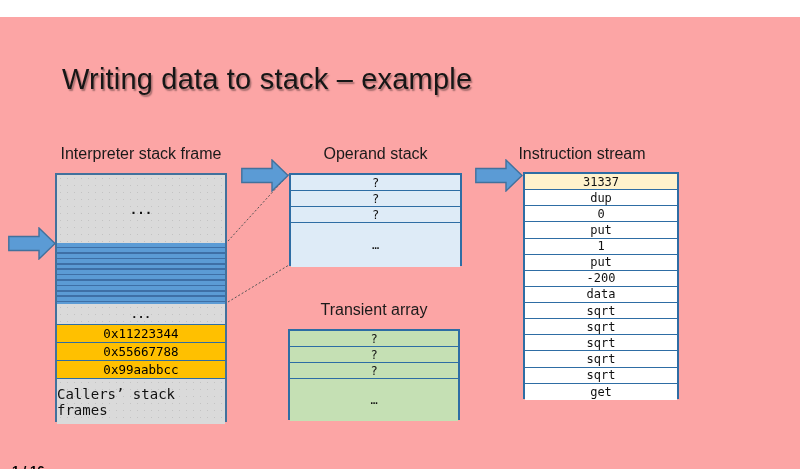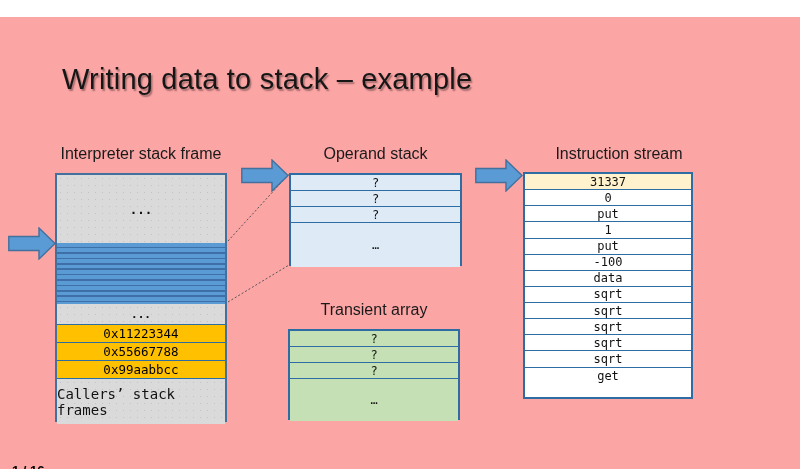--- a/index.html
+++ b/index.html
@@ -60,37 +60,37 @@
   .cell.tall{display:flex;align-items:center;justify-content:center;}
   .blue-cells .cell{background:#deebf7;}
   .green-cells .cell{background:#c5e0b4;}
   .instr-cells .cell{background:#ffffff;height:16.14px;}
   .instr-cells .cell.highlight{background:#fff2cc;}
 
   .operand-table{left:289px;top:156px;width:173px;height:93px;}
   .operand-table .cell.tall{height:44px;}
   .transient-table{left:288px;top:312px;width:172px;height:91px;}
   .transient-table .cell.tall{height:42px;}
-  .instr-table{left:523px;top:155px;width:170px;height:227px;}
+  .instr-table{left:523px;top:155px;width:156px;height:227px;}
 
   
   .arrow{position:absolute;width:48px;height:33px;}
   .overlay{position:absolute;left:0;top:0;pointer-events:none;}
 </style>
 </head>
 <body>
 
 <div class="canvas">
 
   <div class="slide-title">Writing data to stack – example</div>
 
   <div class="col-label" style="left:55px;top:128px;width:172px;">Interpreter stack frame</div>
   <div class="col-label" style="left:288px;top:284px;width:172px;">Transient array</div>
   <div class="col-label" style="left:289px;top:128px;width:173px;">Operand stack</div>
-  <div class="col-label" style="left:534px;top:128px;width:170px;">Instruction stream</div>
+  <div class="col-label" style="left:497px;top:128px;width:170px;">Instruction stream</div>
 
   <svg class="overlay" width="800" height="469">
     <line x1="228" y1="224" x2="289" y2="157" stroke="#555" stroke-width="1" stroke-dasharray="2,2"></line>
     <line x1="228" y1="285" x2="289" y2="248" stroke="#555" stroke-width="1" stroke-dasharray="2,2"></line>
   </svg>
 
   <div class="frame-box">
     <div class="gray-sec sec-top mono" style="font-weight:bold;">...</div>
     <div class="stripes"></div>
     <div class="gray-sec sec-mid mono" style="font-weight:bold;">...</div>
@@ -109,25 +109,26 @@
 
   <div class="cell-table green-cells transient-table">
     <div class="cell mono">?</div>
     <div class="cell mono">?</div>
     <div class="cell mono">?</div>
     <div class="cell tall mono">…</div>
   </div>
 
   <div class="cell-table instr-cells instr-table">
     <div class="cell mono highlight">31337</div>
+    <div class="cell mono">dup</div>
     <div class="cell mono">0</div>
     <div class="cell mono">put</div>
     <div class="cell mono">1</div>
     <div class="cell mono">put</div>
-    <div class="cell mono">-100</div>
+    <div class="cell mono">-200</div>
     <div class="cell mono">data</div>
     <div class="cell mono">sqrt</div>
     <div class="cell mono">sqrt</div>
     <div class="cell mono">sqrt</div>
     <div class="cell mono">sqrt</div>
     <div class="cell mono">sqrt</div>
     <div class="cell mono">get</div>
   </div>
 
   <svg class="arrow" style="left:8px;top:210px;" viewBox="0 0 48 33">

